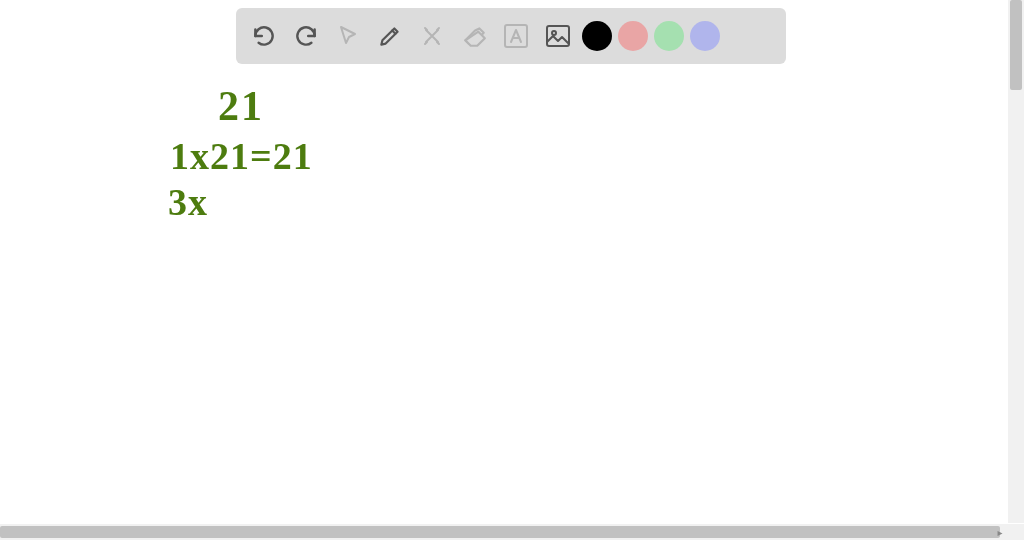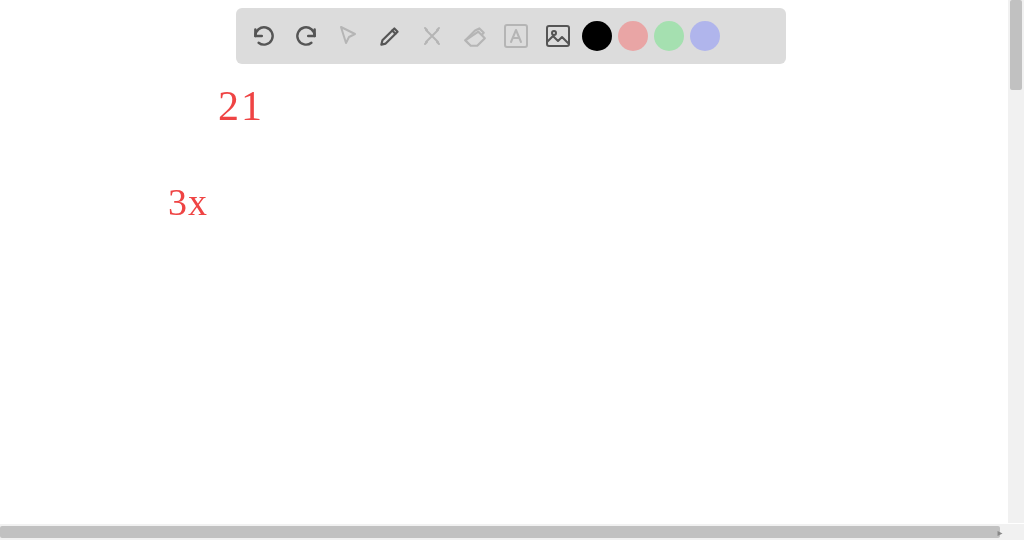--- a/index.html
+++ b/index.html
@@ -42,22 +42,22 @@
     .canvas-area {
       position: absolute;
       top: 70px;
       left: 0;
       right: 0;
       bottom: 20px;
     }
     .handwriting {
       position: absolute;
       font-family: 'Comic Sans MS', 'Segoe Script', cursive;
-      color: #ef4444;
-      font-weight: 400;
+      color: #4d7c0f;
+      font-weight: 700;
     }
     .hw1 { top: 12px; left: 218px; font-size: 42px; letter-spacing: 2px; }
     .hw2 { top: 64px; left: 170px; font-size: 38px; letter-spacing: 1px; }
     .hw3 { top: 110px; left: 168px; font-size: 38px; letter-spacing: 1px; text-align: center; }
     .scrollbar-v {
       position: absolute;
       top: 0;
       right: 0;
       width: 16px;
       height: 523px;
@@ -160,20 +160,21 @@
       </svg>
   </div>
   <div class="color-swatch" style="background:#000000"></div>
   <div class="color-swatch" style="background:#e9a5a5"></div>
   <div class="color-swatch" style="background:#a5e0b0"></div>
   <div class="color-swatch" style="background:#b0b5ec"></div>
 </div>
 
 <div class="canvas-area">
   <div class="handwriting hw1">21</div>
+  <div class="handwriting hw2">1x21=21</div>
   <div class="handwriting hw3">3x</div>
 </div>
 
 <div class="scrollbar-v">
   <div class="scrollbar-v-thumb"></div>
 </div>
 <div class="scrollbar-h">
   <div class="scrollbar-h-thumb"></div>
   <div class="scrollbar-h-arrow">▸</div>
 </div>

